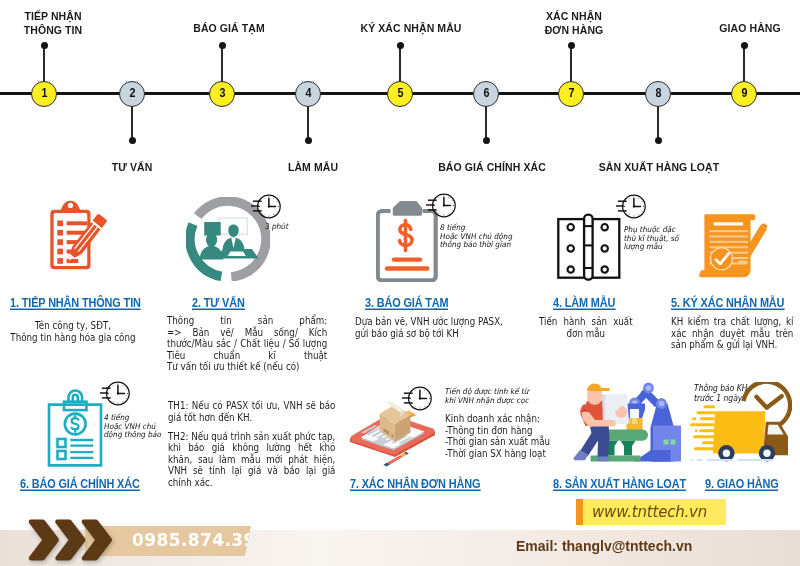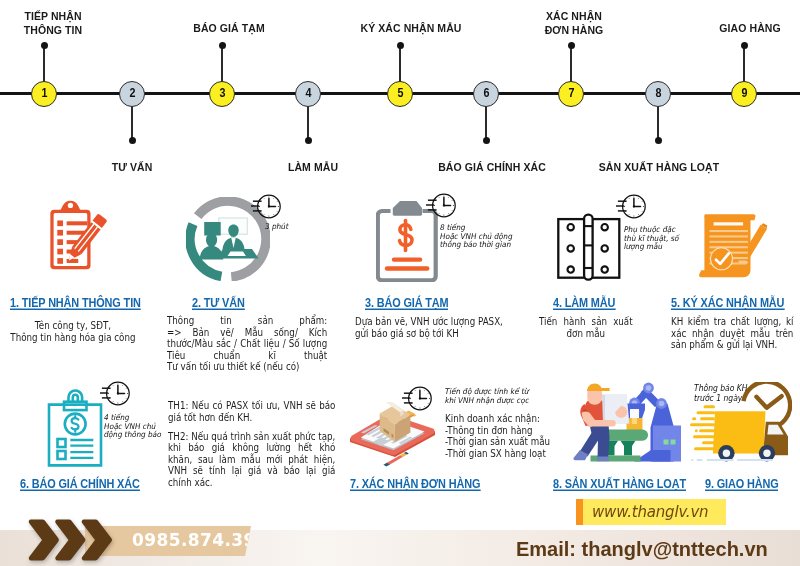--- a/index.html
+++ b/index.html
@@ -50,21 +50,21 @@
           background:linear-gradient(90deg,#eae0d8 0%, #f9f5f1 40%, #f2e9e2 72%, #e9ded6 100%); }
   #web-ribbon { background:#FFE95C; }
   #web-text { left:16px; top:4px; font-family:"DejaVu Sans", sans-serif; font-style:italic;
               font-size:15px; color:#6b4a10; letter-spacing:-0.2px; }
   #phone-banner { left:85px; top:526px; width:166px; height:30px; background:#E5C89F;
                   clip-path:polygon(0 0, 166px 0, 160px 30px, 0 30px);
                   box-shadow:0 2px 4px rgba(0,0,0,0.16); }
   #phone-text { left:27px; top:4px; font-family:"DejaVu Sans",sans-serif; font-weight:bold;
                 font-size:17px; color:#fff; letter-spacing:0.4px;margin-left:20px; }
   #chevrons { left:27px; top:519px; filter:drop-shadow(1px 2px 2px rgba(0,0,0,0.25)); }
-  #email { left:516px; top:538px; font-size:20px; font-weight:bold; color:#5C3A16;
+  #email { left:516px; top:538px; font-size:14px; font-weight:bold; color:#5C3A16;
            font-family:"Liberation Sans",sans-serif; }
 </style>
 </head>
 <body>
 
 <div id="root">
   <div id="timeline">
     <div class="axis"></div>
   <div class="stem" style="left: 44px; top: 46px; height: 36px;"></div>
       <div class="dot" style="left: 44px; top: 42px;"></div>
@@ -620,21 +620,21 @@
         <div>Thông báo KH</div>
         <div>trước 1 ngày</div>
       </div>
     <div class="step-title" style="left:705px;top:477px"><span class="u">9. GIAO HÀNG</span></div>
 
   </div>
   <div id="band"></div>
 
   <div class="abs" id="web-ribbon" style="left:576px;top:499px;width:150px;height:26px">
     <div class="abs" style="left:0;top:0;width:7px;height:26px;background:#F7941E"></div>
-    <div class="abs" id="web-text">www.thanglv.vn</div>
+    <div class="abs" id="web-text">www.tnttech.vn</div>
   </div>
 
   <div class="abs" id="phone-banner">
     <div class="abs" id="phone-text">0985.874.396</div>
   </div>
   <svg class="abs" id="chevrons" width="85" height="42" viewBox="0 0 85 42">
     <g fill="#5C3A16">
       <path d="M4.0 0.5h11.5a3 3 0 0 1 2.3 1.1L31.2 19a3 3 0 0 1 0 3.8L17.8 40.3a3 3 0 0 1-2.3 1.1H4.0a2.2 2.2 0 0 1-1.7-3.6L15.0 21 2.3 4.2A2.2 2.2 0 0 1 4.0 0.5z"></path>
       <path d="M30.5 0.5H42a3 3 0 0 1 2.3 1.1L57.7 19a3 3 0 0 1 0 3.8L44.3 40.3a3 3 0 0 1-2.3 1.1H30.5a2.2 2.2 0 0 1-1.7-3.6L41.5 21 28.8 4.2a2.2 2.2 0 0 1 1.7-3.7z"></path>
       <path d="M57.0 0.5h11.5a3 3 0 0 1 2.3 1.1L84.2 19a3 3 0 0 1 0 3.8L70.8 40.3a3 3 0 0 1-2.3 1.1H57.0a2.2 2.2 0 0 1-1.7-3.6L68.0 21 55.3 4.2a2.2 2.2 0 0 1 1.7-3.7z"></path>

